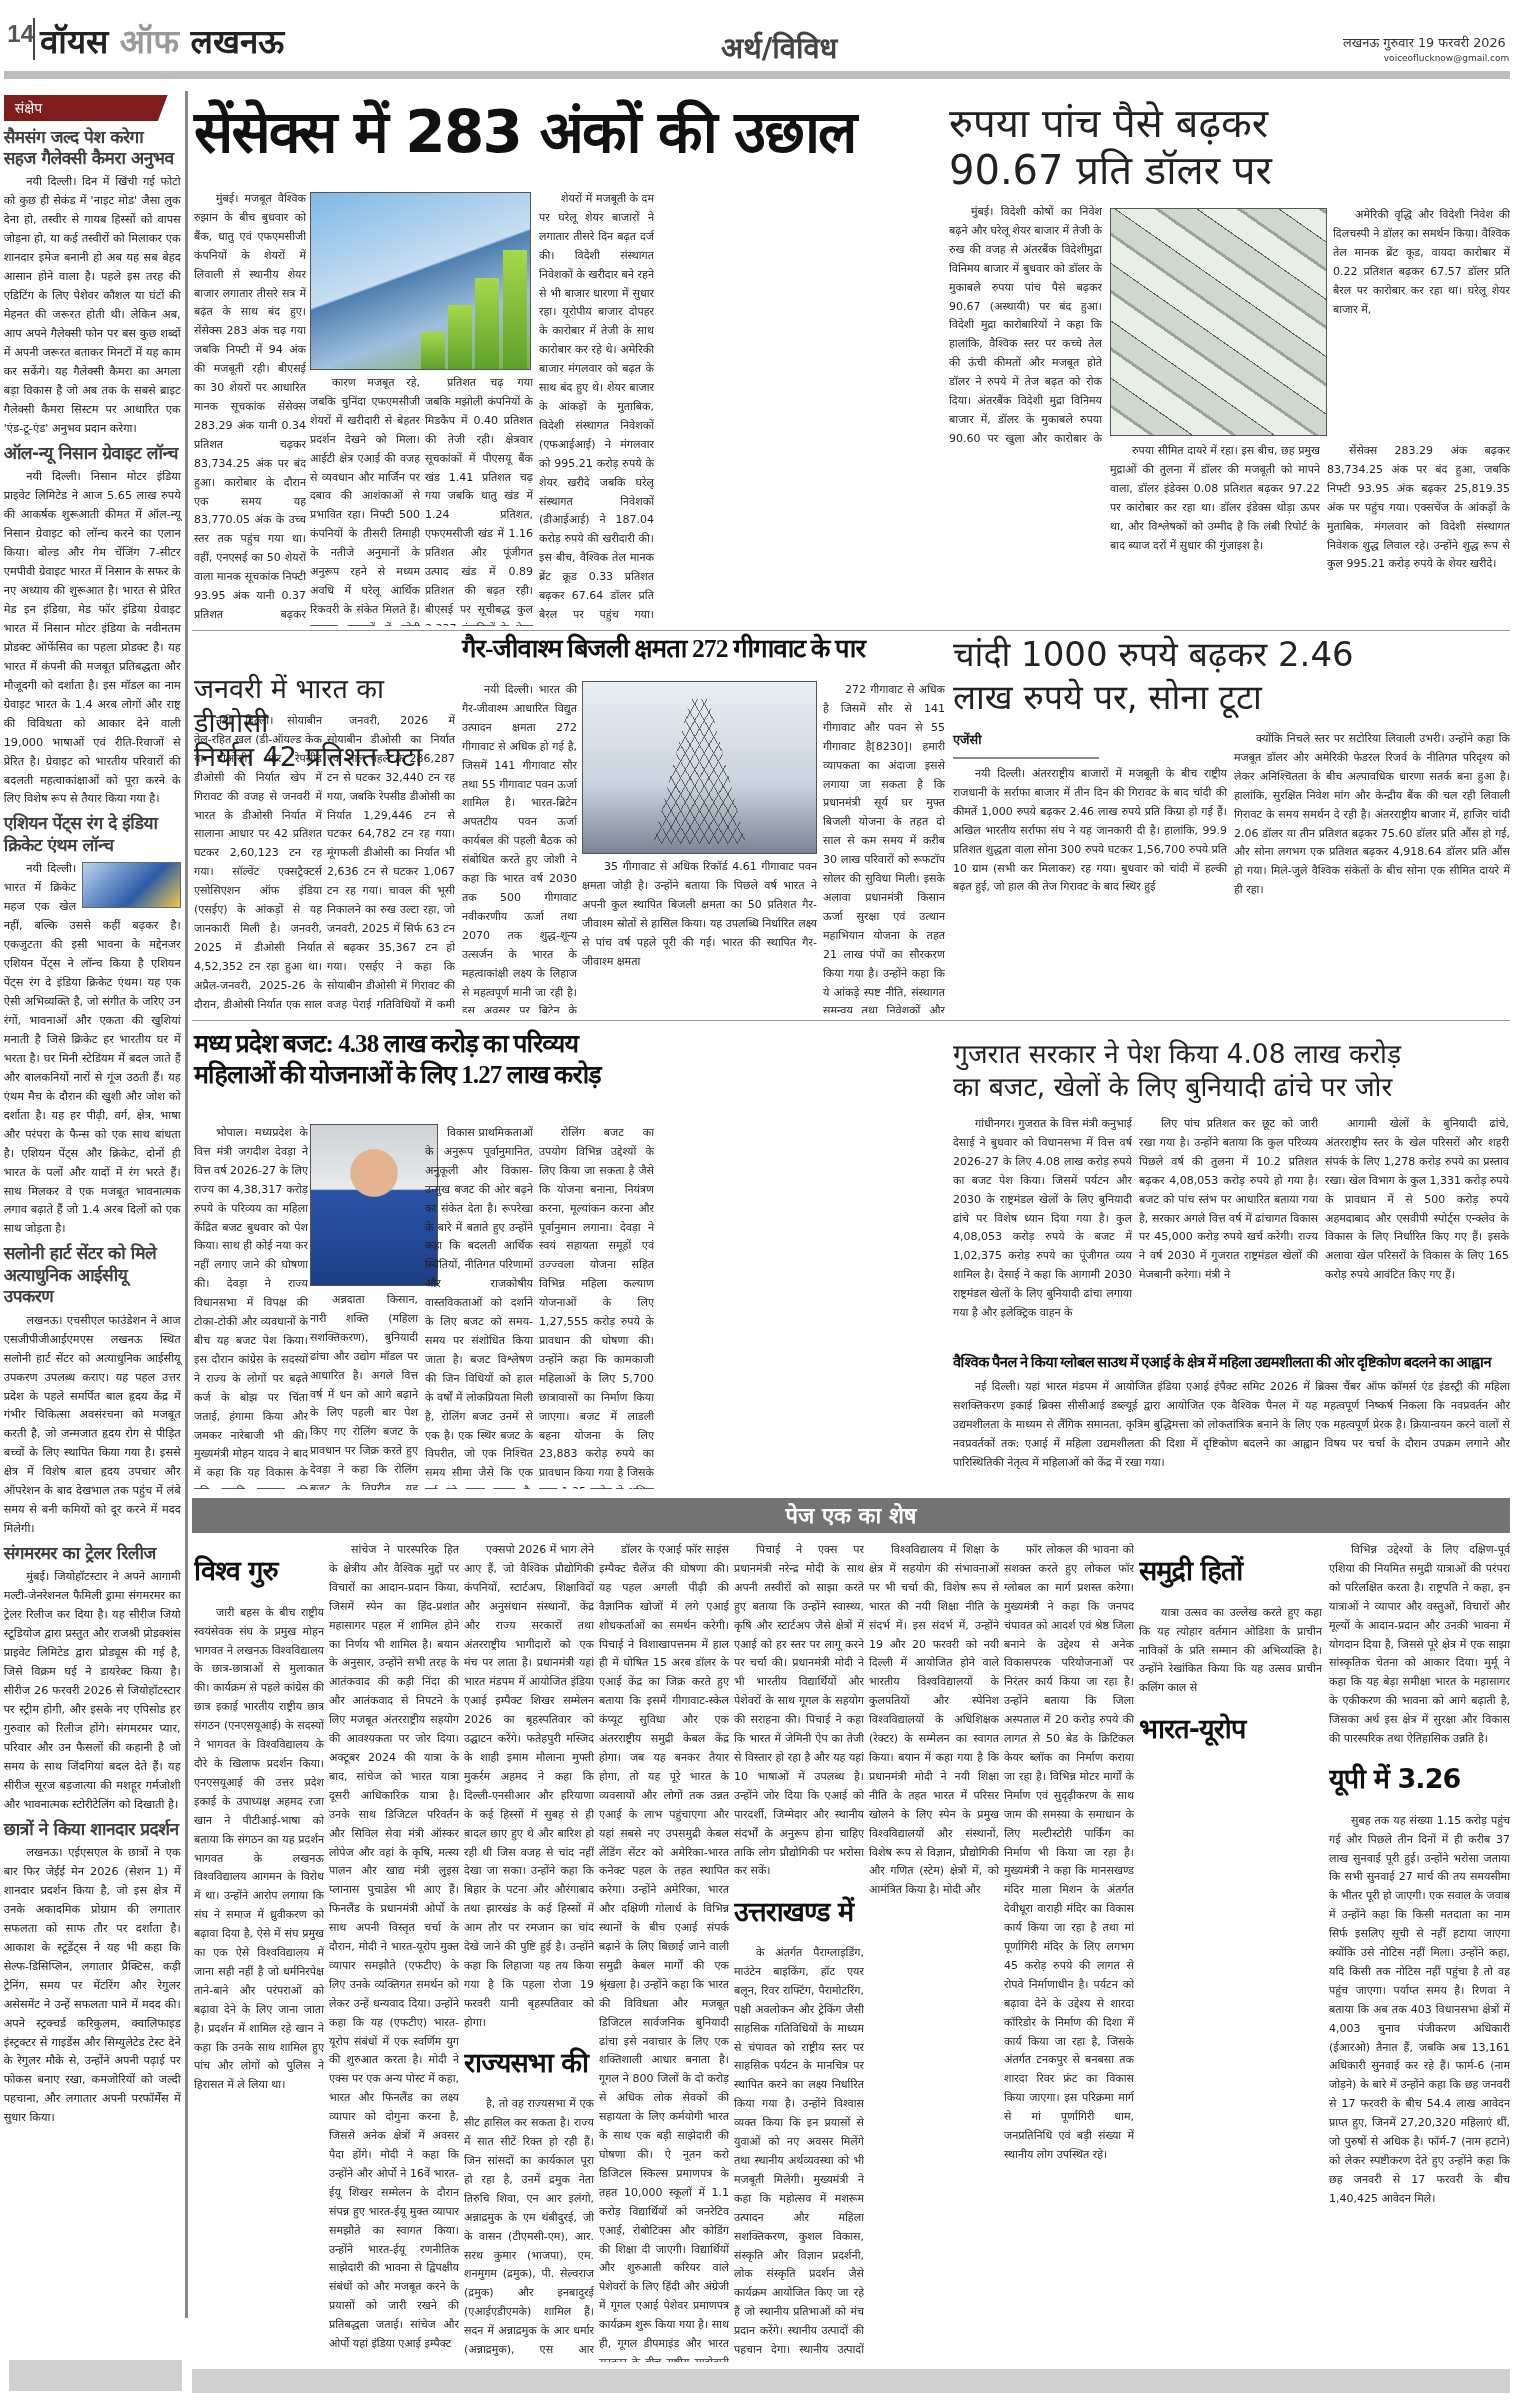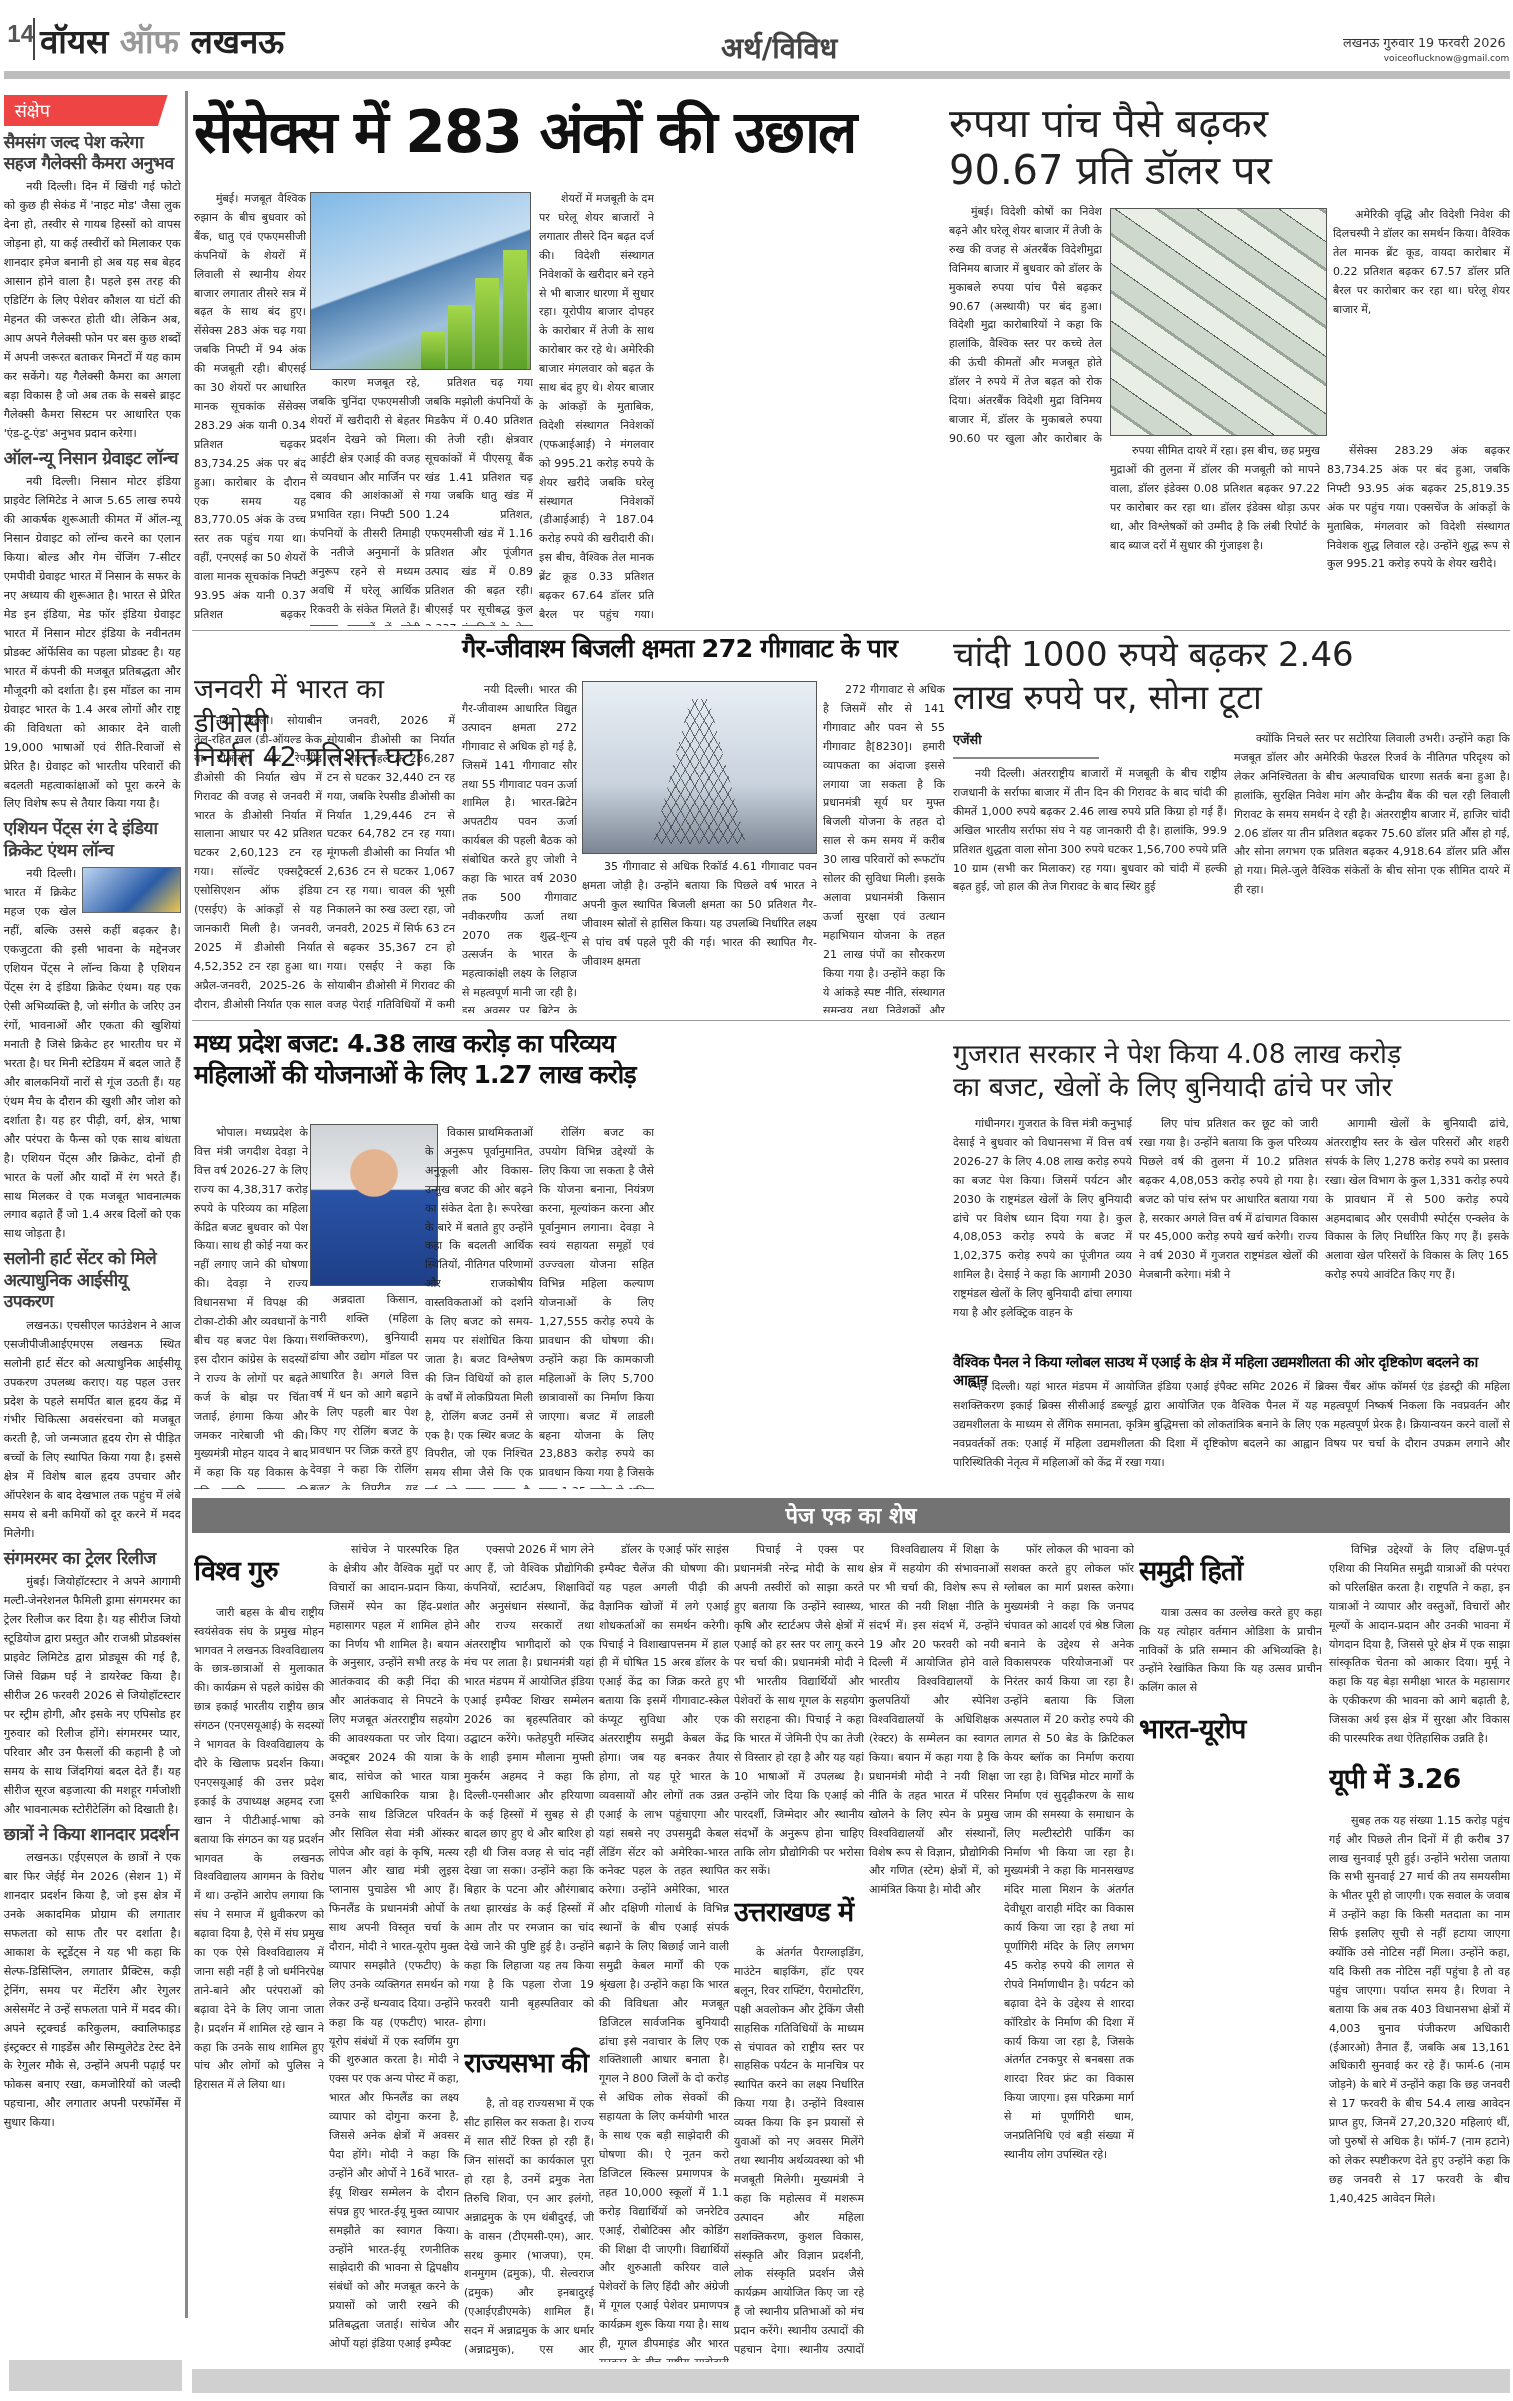--- a/index.html
+++ b/index.html
@@ -8,29 +8,29 @@
   .pg { position: absolute; left: 7.3px; top: 20px; font-family: "Liberation Sans", sans-serif; font-weight: bold; font-size: 24px; color: #555; }
   .pgbar { position: absolute; left: 33px; top: 18px; width: 1.8px; height: 42px; background: #444; }
   .paper { position: absolute; left: 40px; top: 18px; font-size: 33px; font-weight: bold; color: #222; font-family: "DejaVu Sans", sans-serif; }
   .paper .of { color: #999; }
   .section { position: absolute; left: 721px; top: 27px; font-size: 29px; font-weight: bold; color: #444; }
   .dateline { position: absolute; right: 7.3px; top: 33px; font-size: 12.8px; color: #333; text-align: right; }
   .email { position: absolute; right: 3.7px; top: 53px; font-size: 9px; color: #333; }
   .topbar { position: absolute; left: 3.7px; top: 71px; width: 1506px; height: 8.2px; background: #bdbdbd; }
   .sidebar { position: absolute; left: 3.7px; top: 91px; width: 177px; height: 2264px; }
   .vline { position: absolute; left: 185px; top: 91px; width: 2.7px; height: 2227px; background: #888; }
-  .tag { background: #ef4444; color: #fff; font-size: 18px; padding: 3.7px 11px; width: 164px; clip-path: polygon(0 0, 100% 0, 94% 100%, 0 100%); margin: 3.7px 0 5.5px 0; }
+  .tag { background: #7f1d1d; color: #fff; font-size: 14px; padding: 3.7px 11px; width: 164px; clip-path: polygon(0 0, 100% 0, 94% 100%, 0 100%); margin: 3.7px 0 5.5px 0; }
   .shead { font-weight: bold; font-size: 17.3px; line-height: 1.25; margin: 3.7px 0 3.7px; color: #404040; letter-spacing: -0.5px; }
   .sbody { font-size: 11.3px; line-height: 1.68; text-align: justify; color: #222; text-indent: 2em; }
   .thumb { float: right; width: 99px; height: 46px; margin: 1.8px 0 1.8px 5.5px; background: linear-gradient(135deg,#bcd4f1,#2b5ca8 60%,#f1c84b); border: 0.9px solid #666; }
   .block { position: absolute; }
   .h-xl { font-weight: bold; font-size: 58px; line-height: 1.05; letter-spacing: -1.8px; color: #111; }
   .h-lg { font-size: 40px; line-height: 1.18; color: #222; }
   .h-md { font-size: 27px; line-height: 1.25; color: #222; }
-  .h-bold { font-weight: bold; font-size: 30px; color: #111; letter-spacing: -0.9px; line-height: 1.25; }
+  .h-bold { font-weight: bold; font-size: 30px; color: #111; letter-spacing: -0.9px; line-height: 1.25; font-family: Liberation Serif, serif; }
   .col { position: absolute; font-size: 11px; line-height: 1.72; text-align: justify; color: #222; overflow: hidden; }
   .col p { text-indent: 2em; }
   .img { position: absolute; border: 0.9px solid #555; overflow: hidden; }
   .img-sensex { background: linear-gradient(160deg,#7fb8e6 0%,#c7def1 45%,#4e7fb0 46%,#9fc0dd 70%,#7db33c 100%); }
   .img-dollar { background: repeating-linear-gradient(35deg,#e9efe6 0 22px,#9aa59a 22px 25px,#cfd8cc 25px 46px,#5a6459 46px 47px); }
   .img-tower { background: linear-gradient(180deg,#e9eef4 0%,#c9d3de 60%,#7c8594 100%); }
   .img-tower:after { content:""; position:absolute; left:30%; top:10%; width:40%; height:85%; background: repeating-linear-gradient(60deg,transparent 0 7.3px,#333 7.3px 8.2px), repeating-linear-gradient(-60deg,transparent 0 7.3px,#333 7.3px 8.2px); clip-path: polygon(40% 0,60% 0,100% 100%,0 100%); opacity:.7; }
   .img-portrait { background: radial-gradient(circle at 50% 30%,#e3b48f 0 18%,transparent 19%), linear-gradient(180deg,#cfd3d7 0%,#e8eaec 40%,#2a53a7 41%,#1e3f87 100%); }
   .bar { position:absolute; bottom:0; width: 24px; background: linear-gradient(180deg,#a6d84a,#5ea12a); }
   .rule { position: absolute; background: #999; }

